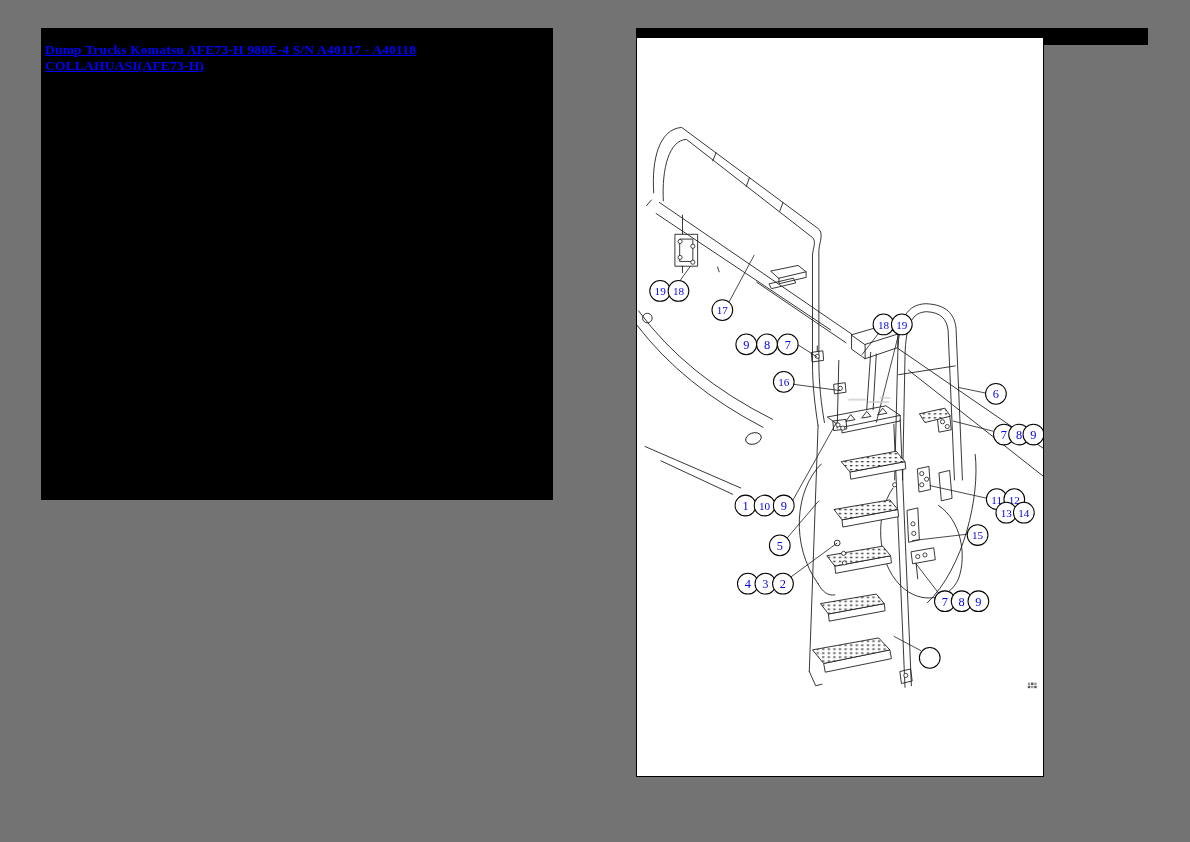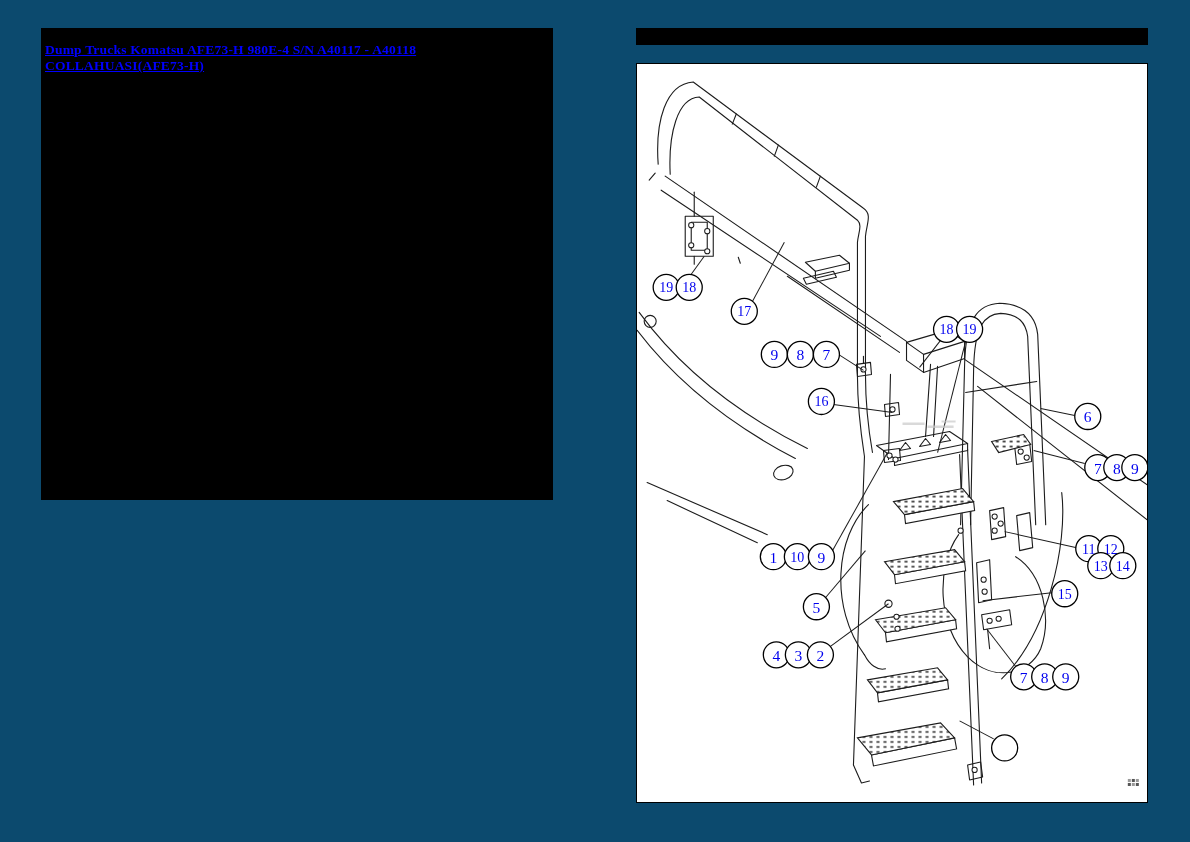--- a/index.html
+++ b/index.html
@@ -1,23 +1,23 @@
 <!DOCTYPE html>
 <html><head>
 <meta charset="utf-8">
 <style>
   html,body{margin:0;padding:0;background:#ffffff;}
-  .page{position:relative;width:1190px;height:842px;background:#0c4a6e;overflow:hidden;
+  .page{position:relative;width:1190px;height:842px;background:#737373;overflow:hidden;
         font-family:"Liberation Serif",serif;}
   .left-pane{position:absolute;left:41px;top:28px;width:512px;height:472px;background:#000000;}
   .catalog-link{display:block;padding:14px 4px 0 4px;font-size:13.5px;font-weight:bold;
         color:#0000ff;text-decoration:underline;letter-spacing:.2px;
         font-family:"Liberation Serif",serif;cursor:pointer;}
   .diagram-topbar{position:absolute;left:636px;top:28px;width:512px;height:17px;background:#000000;}
-  .diagram-frame{position:absolute;left:636px;top:63px;width:512px;height:740px;background:#ffffff;
+  .diagram-frame{position:absolute;left:636px;top:37px;width:408px;height:740px;background:#ffffff;
         border:1.5px solid #000;box-sizing:border-box;}
   .diagram-frame svg{display:block;width:100%;height:100%;}
 </style>
 </head>
 <body>
 
 <div class="page">
 
   <div class="left-pane">
     <a class="catalog-link" href="#">Dump Trucks Komatsu AFE73-H 980E-4 S/N A40117 - A40118 COLLAHUASI(AFE73-H)</a>

